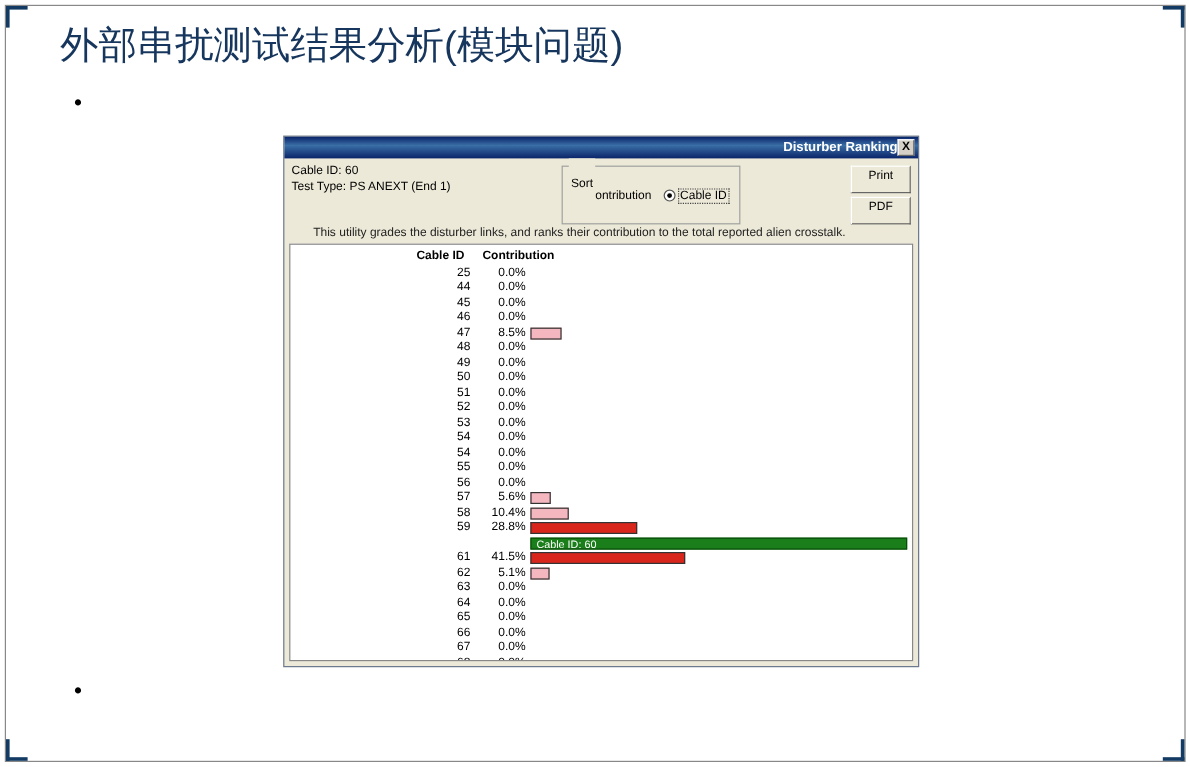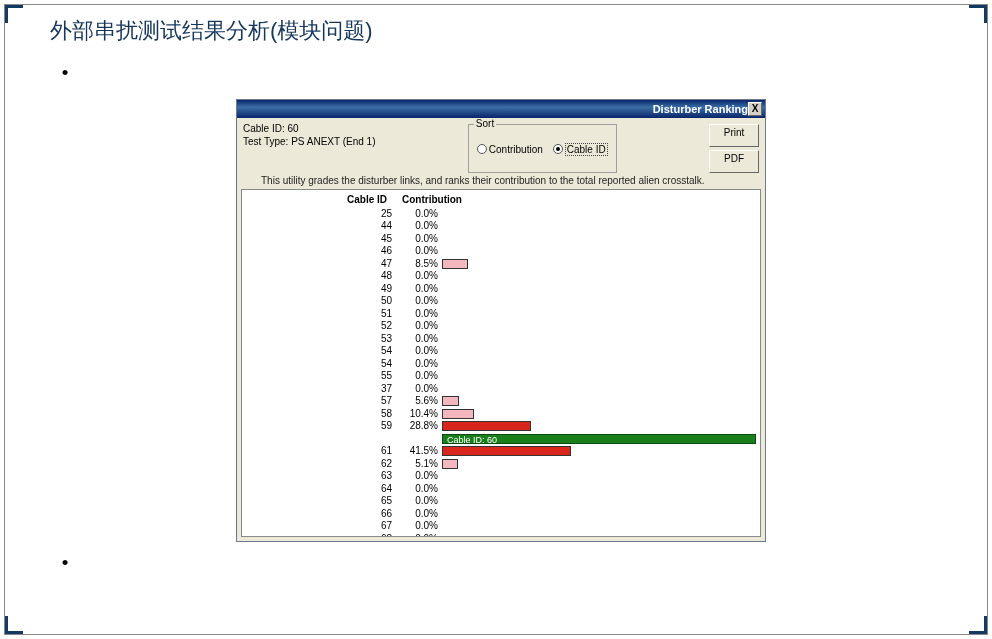--- a/index.html
+++ b/index.html
@@ -22,21 +22,21 @@
   .corner.bl { bottom: 0; left: 0; border-bottom: 3px solid #123a63; border-left: 3px solid #123a63; }
   .corner.br { bottom: 0; right: 0; border-bottom: 3px solid #123a63; border-right: 3px solid #123a63; }
 
   .content {
     position: absolute;
     top: 16px; left: 50px; right: 40px;
   }
 
   .title {
     color: #16365d;
-    font-size: 22px;
+    font-size: 32px;
     font-weight: 500;
     margin-bottom: 14px;
   }
 
   .bullet-row {
     display: flex;
     align-items: flex-start;
     font-size: 19px;
     color: #000;
     margin-bottom: 10px;
@@ -90,21 +90,21 @@
     border: 1px solid #a0a0a0;
     padding: 6px 8px 4px 8px;
     position: relative;
     font-size: 10px;
     display: flex; gap: 10px; align-items: center;
     background: #ece9d8;
     margin-top: 2px;
   }
   .sort-legend {
     position: absolute; top: -7px; left: 5px;
-    background: #ece9d8; padding: 0 2px; font-size: 10px;
+    background: #ece9d8; padding: 16px 2px; font-size: 10px;
   }
   .radio { display: flex; align-items: center; gap: 2px; font-size: 10px;}
   .radio-dot {
     width: 10px; height: 10px; border-radius: 50%;
     border: 1px solid #555; background: #fff;
     display: inline-flex; align-items: center; justify-content: center;
   }
   .radio-dot.on::after { content:""; width:4px; height:4px; background:#000; border-radius:50%;}
   .btns { display: flex; flex-direction: column; gap: 3px; margin-top: 2px;}
   .wbtn {
@@ -255,21 +255,21 @@
             </div>
             <div class="row">
               <span class="rid">54</span>
               <span class="rval">0.0%</span>
             </div>
             <div class="row">
               <span class="rid">55</span>
               <span class="rval">0.0%</span>
             </div>
             <div class="row">
-              <span class="rid">37</span>
+              <span class="rid">56</span>
               <span class="rval">0.0%</span>
             </div>
             <div class="row">
               <span class="rid">57</span>
               <span class="rval">5.6%</span>
               <div class="bar pink" style="width: 17.36px;"></div>
             </div>
             <div class="row">
               <span class="rid">58</span>
               <span class="rval">10.4%</span>

